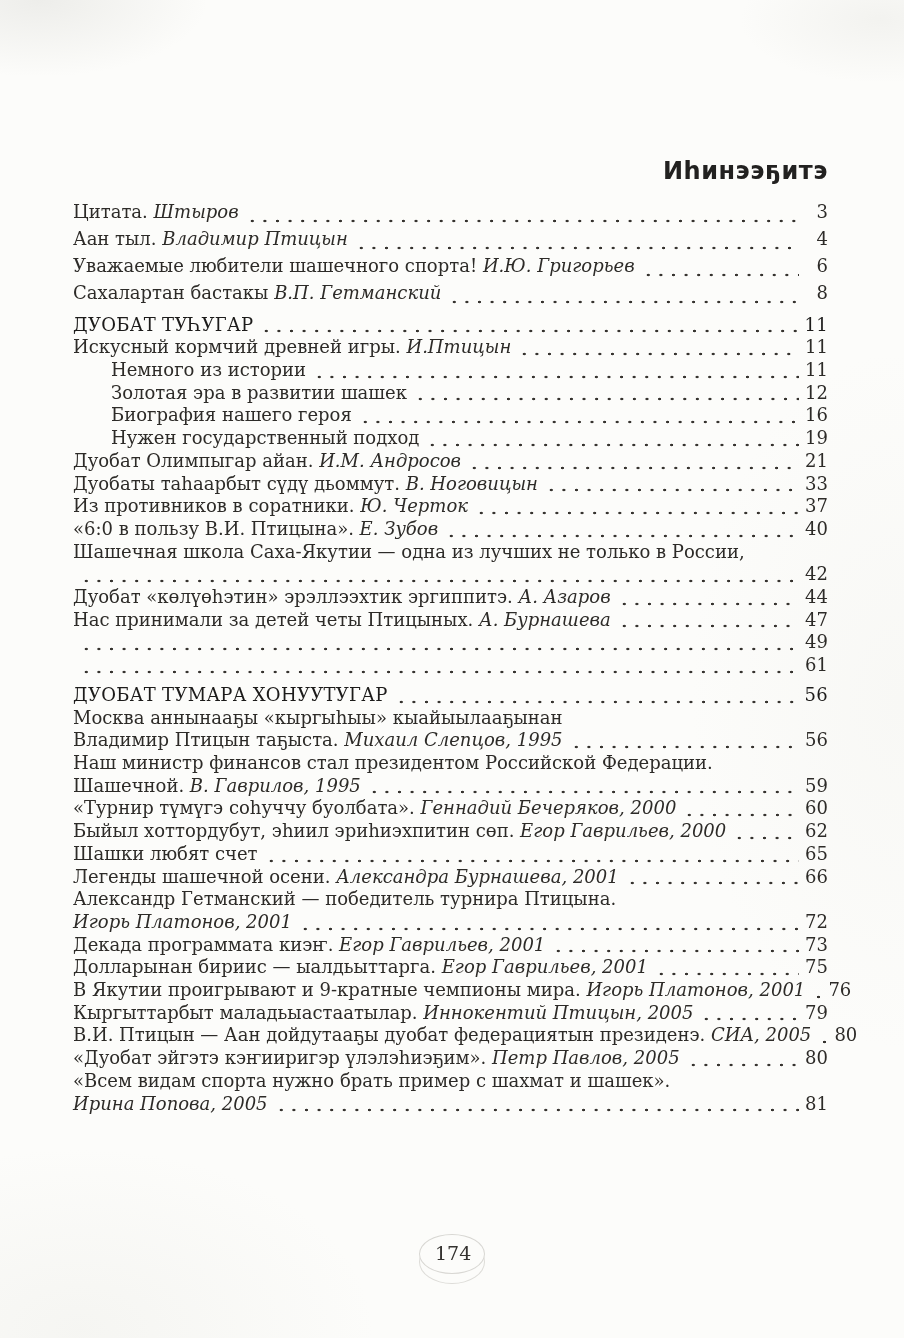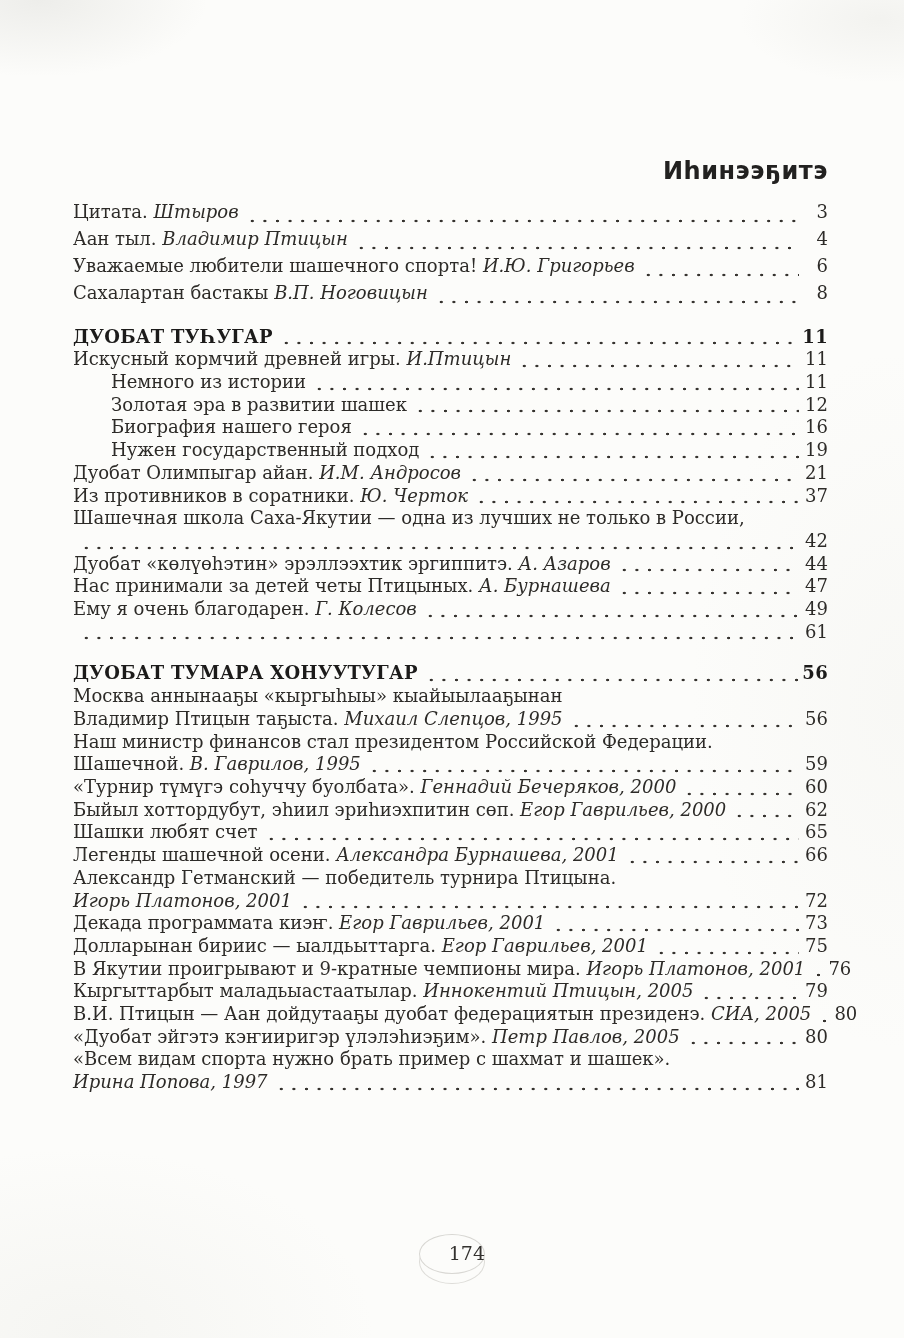--- a/index.html
+++ b/index.html
@@ -35,22 +35,22 @@
   .toc { }
   .row {
     display:flex;
     align-items:flex-start;
     font-size:18px;
     line-height:22.7px;
     white-space:nowrap;
   }
   .row.front { line-height:26.9px; }
   .row.bold  {
-    font-weight:bold;
-    margin-top:19px;
+    font-weight:normal;
+    margin-top:7px;
     color:#1c1b1a;
     letter-spacing:0.3px;
   }
   .row.indent { padding-left:38px; }
   .txt { white-space:nowrap; }
   .txt .it { font-style:italic; }
   .dots {
     flex:1 1 auto;
     min-width:10px;
     align-self:stretch;
@@ -80,21 +80,21 @@
   }
   .stamp .ellipse-top {
     position:absolute; left:0; right:0; top:0; height:38px;
     border:1px solid #d8d7d3;
     border-radius:50%;
     background:#fcfcfa;
   }
   .stamp .num {
     position:absolute; left:16px; right:0; top:0; height:38px;
     line-height:38px;
-    text-align:right;
+    text-align:left;
     font-size:19px;
     color:#34322f;
   }
 </style>
 </head>
 <body>
 
 <div class="page">
   <h1 class="title">Иһинээҕитэ</h1>
   <div class="toc">
@@ -107,21 +107,21 @@
         <span class="txt"><span>Аан тыл. </span><span class="it">Владимир Птицын</span></span>
         <span class="dots"></span>
         <span class="pg">4</span>
       </div>
       <div class="row front">
         <span class="txt"><span>Уважаемые любители шашечного спорта! </span><span class="it">И.Ю. Григорьев</span></span>
         <span class="dots"></span>
         <span class="pg">6</span>
       </div>
       <div class="row front">
-        <span class="txt"><span>Сахалартан бастакы </span><span class="it">В.П. Ноговицын</span></span>
+        <span class="txt"><span>Сахалартан бастакы </span><span class="it">В.П. Гетманский</span></span>
         <span class="dots"></span>
         <span class="pg">8</span>
       </div>
       <div class="row bold">
         <span class="txt"><span>ДУОБАТ ТУҺУГАР</span></span>
         <span class="dots"></span>
         <span class="pg">11</span>
       </div>
       <div class="row">
         <span class="txt"><span>Искусный кормчий древней игры. </span><span class="it">И.Птицын</span></span>
@@ -147,43 +147,52 @@
         <span class="txt"><span>Нужен государственный подход</span></span>
         <span class="dots"></span>
         <span class="pg">19</span>
       </div>
       <div class="row">
         <span class="txt"><span>Дуобат Олимпыгар айан. </span><span class="it">И.М. Андросов</span></span>
         <span class="dots"></span>
         <span class="pg">21</span>
       </div>
       <div class="row">
+        <span class="txt"><span>Дуобаты таһаарбыт сүдү дьоммут. </span><span class="it">В. Ноговицын</span></span>
+        <span class="dots"></span>
+        <span class="pg">33</span>
+      </div>
+      <div class="row">
         <span class="txt"><span>Из противников в соратники. </span><span class="it">Ю. Черток</span></span>
         <span class="dots"></span>
         <span class="pg">37</span>
       </div>
       <div class="row">
+        <span class="txt"><span>«6:0 в пользу В.И. Птицына». </span><span class="it">Е. Зубов</span></span>
+        <span class="dots"></span>
+        <span class="pg">40</span>
+      </div>
+      <div class="row">
         <span class="txt"><span>Шашечная школа Саха-Якутии — одна из лучших не только в России,</span></span>
       </div>
       <div class="row">
         <span class="dots"></span>
         <span class="pg">42</span>
       </div>
       <div class="row">
         <span class="txt"><span>Дуобат «көлүөһэтин» эрэллээхтик эргиппитэ. </span><span class="it">А. Азаров</span></span>
         <span class="dots"></span>
         <span class="pg">44</span>
       </div>
       <div class="row">
         <span class="txt"><span>Нас принимали за детей четы Птицыных. </span><span class="it">А. Бурнашева</span></span>
         <span class="dots"></span>
         <span class="pg">47</span>
       </div>
       <div class="row">
-        <span class="txt"><span>Ему я очень благодарен. </span><span class="it">Г. Колесов</span></span>
         <span class="dots"></span>
         <span class="pg">49</span>
       </div>
       <div class="row">
         <span class="dots"></span>
         <span class="pg">61</span>
       </div>
       <div class="row bold">
         <span class="txt"><span>ДУОБАТ ТУМАРА ХОНУУТУГАР</span></span>
         <span class="dots"></span>
@@ -260,21 +269,21 @@
       </div>
       <div class="row">
         <span class="txt"><span>«Дуобат эйгэтэ кэҥииригэр үлэлэһиэҕим». </span><span class="it">Петр Павлов, 2005</span></span>
         <span class="dots"></span>
         <span class="pg">80</span>
       </div>
       <div class="row">
         <span class="txt"><span>«Всем видам спорта нужно брать пример с шахмат и шашек».</span></span>
       </div>
       <div class="row">
-        <span class="txt"><span class="it">Ирина Попова, 1997</span></span>
+        <span class="txt"><span class="it">Ирина Попова, 2005</span></span>
         <span class="dots"></span>
         <span class="pg">81</span>
       </div>
     </div>
 </div>
 
 <div class="stamp">
   <div class="ellipse-outer"></div>
   <div class="ellipse-top"></div>
   <div class="num">174</div>

